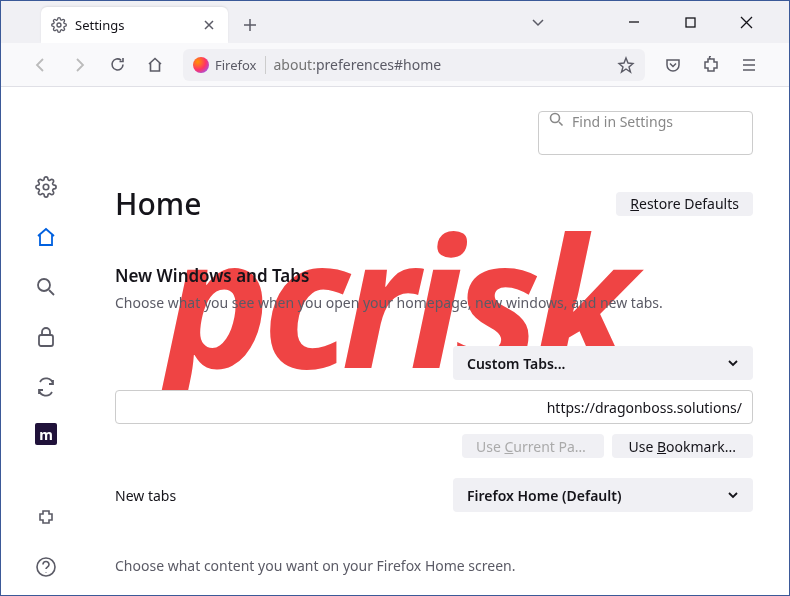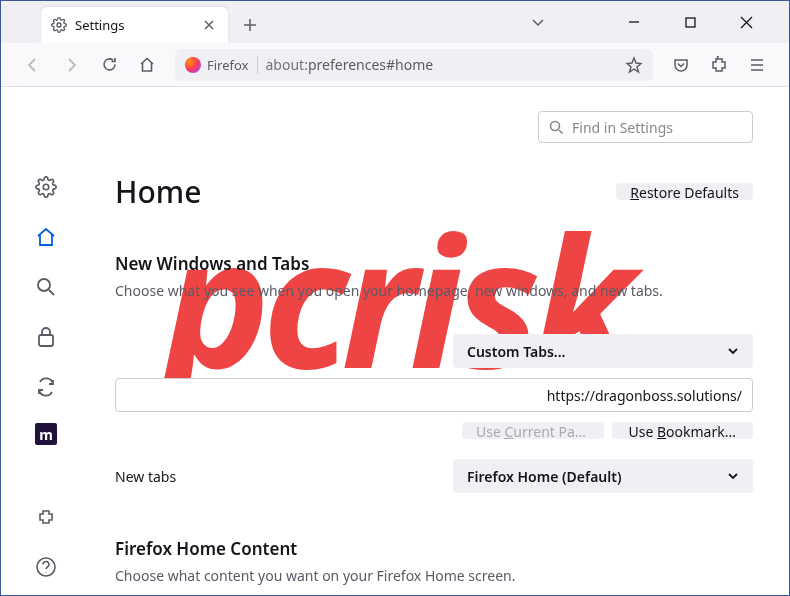--- a/index.html
+++ b/index.html
@@ -12,44 +12,44 @@
 .tab-bar { height: 42px; background: #f0f0f4; display: flex; align-items: flex-end; padding-left: 40px; position: relative; z-index: 2; }
 .tab { background: #fff; border-radius: 6px 6px 0 0; height: 36px; width: 187px; display: flex; align-items: center; padding: 0 10px; gap: 8px; box-shadow: 0 -1px 2px rgba(0,0,0,0.08); }
 .tab-title { flex: 1; font-size: 13px; color: #15141a; }
 .tab-close { width: 18px; height: 18px; display: flex; align-items: center; justify-content: center; cursor: pointer; border-radius: 3px; }
 .new-tab { width: 32px; height: 32px; display: flex; align-items: center; justify-content: center; cursor: pointer; border-radius: 4px; margin-left: 6px; margin-bottom: 2px; }
 .win-controls { position: absolute; right: 0; top: 0; height: 42px; display: flex; align-items: center; gap: 14px; padding-right: 22px; }
 .win-btn { width: 42px; height: 30px; display: flex; align-items: center; justify-content: center; cursor: pointer; }
 .chevron-btn { margin-right: 40px; }
 
 
-.toolbar { height: 44px; background: #f9f9fb; display: flex; align-items: center; padding: 0 16px; gap: 6px; border-bottom: 1px solid #e0e0e6; position: relative; z-index: 2; }
+.toolbar { height: 44px; background: #f9f9fb; display: flex; align-items: center; padding: 0 24px; gap: 6px; border-bottom: 1px solid #e0e0e6; position: relative; z-index: 2; }
 .tb-btn { width: 32px; height: 32px; display: flex; align-items: center; justify-content: center; cursor: pointer; border-radius: 4px; color: #5b5b66; }
 .tb-btn.disabled { color: #bbb; }
 .url-bar { flex: 1; height: 32px; background: #f0f0f4; border-radius: 6px; display: flex; align-items: center; padding: 0 10px; gap: 8px; margin: 0 6px; }
 .url-identity { display: flex; align-items: center; gap: 6px; font-size: 13px; color: #5b5b66; padding-right: 8px; border-right: 1px solid #ccc; }
 .url-text { font-size: 14px; color: #5b5b66; flex: 1; }
 .url-prefix { color: #737373; }
 .fx-logo { width: 16px; height: 16px; border-radius: 50%; background: radial-gradient(circle at 30% 30%, #ff9500, #ff3366 50%, #9059ff 90%); }
 
 
 .content { display: flex; height: calc(596px - 86px); position: relative; z-index: 1; }
 .sidebar { width: 90px; padding-top: 86px; display: flex; flex-direction: column; align-items: center; gap: 22px; position: relative; }
 .sb-icon { width: 28px; height: 28px; display: flex; align-items: center; justify-content: center; color: #5b5b66; cursor: pointer; border-radius: 4px; }
 .sb-icon.active { color: #0060df; }
 .sb-bottom { position: absolute; bottom: 16px; display: flex; flex-direction: column; gap: 22px; align-items: center; }
 .sb-m { width: 22px; height: 22px; background: #20123a; color: #fff; font-size: 14px; font-weight: 700; display: flex; align-items: center; justify-content: center; border-radius: 2px; }
 
 .main { flex: 1; padding: 24px 36px 0 24px; overflow: hidden; }
 .search-row { display: flex; justify-content: flex-end; margin-bottom: 28px; }
-.search-box { width: 215px; height: 32px; border: 1px solid #ccc; border-radius: 4px; display: flex; align-items: center; padding: 0 10px; gap: 8px; color: #888; font-size: 14px; }
+.search-box { width: 215px; height: 44px; border: 1px solid #ccc; border-radius: 4px; display: flex; align-items: flex-start; padding: 0 10px; gap: 8px; color: #888; font-size: 14px; }
 
 .title-row { display: flex; justify-content: space-between; align-items: center; margin-bottom: 40px; }
 .page-title { font-size: 30px; font-weight: 500; color: #15141a; }
-.btn { background: #f0f0f4; border: none; border-radius: 4px; padding: 0 14px; height: 17px; font-size: 14px; color: #15141a; cursor: pointer; }
+.btn { background: #f0f0f4; border: none; border-radius: 4px; padding: 0 14px; height: 24px; font-size: 14px; color: #15141a; cursor: pointer; }
 .btn.disabled { color: #aaa; margin-left: 9px; }
 .btn u { text-decoration: underline; }
 
 .section-title { font-size: 17px; font-weight: 600; color: #15141a; margin-bottom: 6px; }
 .section-desc { font-size: 14px; color: #5b5b66; margin-bottom: 34px; }
 
 .form-row { display: flex; align-items: center; margin-bottom: 10px; }
 .form-label { width: 338px; font-size: 14px; color: #15141a; }
 .form-ctrl { flex: 1; }
 .select { width: 100%; height: 34px; background: #f0f0f4; border: none; border-radius: 4px; display: flex; align-items: center; justify-content: space-between; padding: 0 14px; font-size: 14px; font-weight: 600; color: #15141a; cursor: pointer; }
@@ -251,16 +251,15 @@
       <div class="form-ctrl">
         <div class="select">
           <span>Firefox Home (Default)</span>
           <svg width="12" height="12" viewBox="0 0 12 12" stroke="#15141a" stroke-width="1.8" fill="none">
               <path d="M2 4 L6 8 L10 4"></path>
             </svg>
         </div>
       </div>
     </div>
 
-    <div class="section-title">Firefox Home Content</div>
     <div class="section-desc">Choose what content you want on your Firefox Home screen.</div>
   </div>
 </div>
 
 </body></html>

